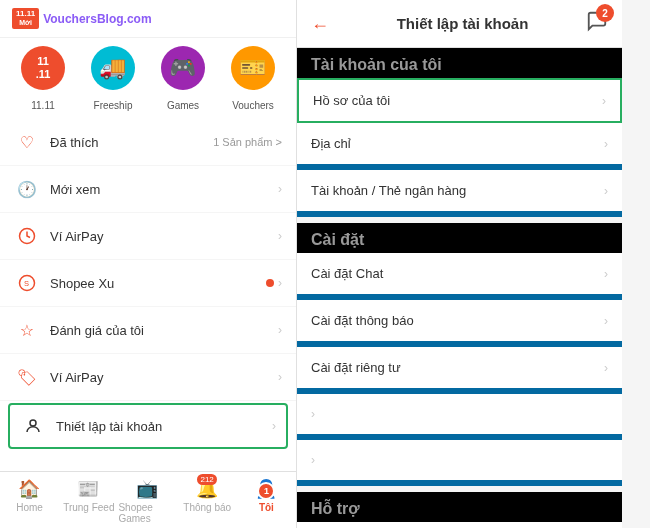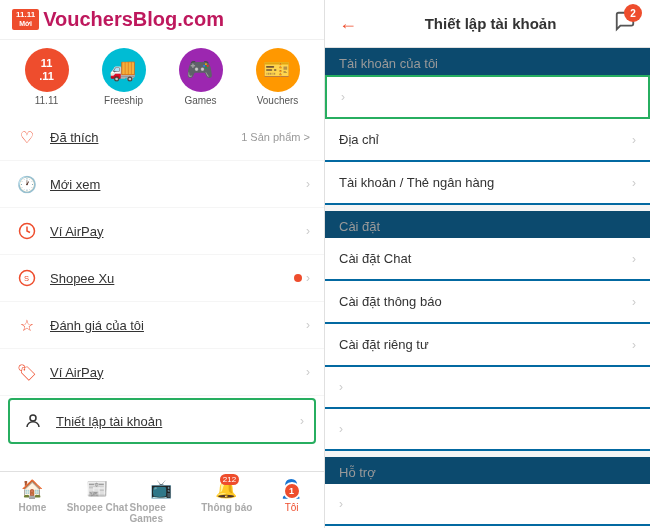--- a/index.html
+++ b/index.html
@@ -7,21 +7,21 @@
       width: 650px;
       height: 528px;
       font-family: -apple-system, BlinkMacSystemFont, 'Segoe UI', sans-serif;
       display: flex;
       overflow: hidden;
       background: #f5f5f5;
     }
 
     
     .left-panel {
-      width: 325px;
+      width: 297px;
       height: 528px;
       background: #fff;
       display: flex;
       flex-direction: column;
       border-right: 1px solid #e0e0e0;
       overflow: hidden;
     }
 
     .left-header {
       background: #fff;
@@ -53,37 +53,37 @@
 
     .moi-badge {
       background: #ee4d2d;
       color: #fff;
       font-size: 7px;
       padding: 1px 3px;
       border-radius: 2px;
     }
 
     .vouchers-blog {
-      font-size: 20px;
-      font-weight: bold;
-      color: #be185d;
+      font-size: 12px;
+      font-weight: bold;
+      color: #8b5cf6;
     }
 
     .promo-icons {
       display: flex;
       gap: 8px;
       padding: 8px 12px;
       background: #fff;
     }
 
     .promo-item {
       display: flex;
       flex-direction: column;
       align-items: center;
-      gap: 3px;
+      gap: 10px;
       flex: 1;
     }
 
     .promo-icon-circle {
       width: 44px;
       height: 44px;
       border-radius: 50%;
       display: flex;
       align-items: center;
       justify-content: center;
@@ -118,21 +118,20 @@
       justify-content: center;
       margin-right: 10px;
       font-size: 16px;
       color: #ee4d2d;
     }
 
     .menu-text {
       flex: 1;
       font-size: 13px;
       color: #333;
-      text-decoration: underline;
     }
 
     .menu-right {
       display: flex;
       align-items: center;
       gap: 4px;
       font-size: 11px;
       color: #999;
     }
 
@@ -181,26 +180,25 @@
       color: #aaa;
     }
 
     .nav-icon.active {
       color: #ee4d2d;
     }
 
     .nav-label {
       font-size: 10px;
       color: #aaa;
-      font-weight: bold;
     }
 
     .nav-label.active {
       color: #ee4d2d;
-      font-weight: normal;
+      font-weight: bold;
     }
 
     .nav-badge {
       position: absolute;
       top: -2px;
       right: 20px;
       background: #ee4d2d;
       color: #fff;
       font-size: 8px;
       padding: 1px 3px;
@@ -280,37 +278,38 @@
       height: 18px;
       display: flex;
       align-items: center;
       justify-content: center;
       font-size: 10px;
       font-weight: bold;
     }
 
     .section-header {
       padding: 8px 14px 4px;
-      font-size: 13px;
+      font-size: 16px;
       color: #999;
-      background: #0c4a6e;
+      background: #000000;
+      font-weight: bold;
     }
 
     .right-menu {
       flex: 1;
       overflow-y: auto;
       background: #f5f5f5;
     }
 
     .right-menu-item {
       display: flex;
       align-items: center;
       padding: 13px 14px;
       background: #fff;
-      border-bottom: 2px solid #0369a1;
+      border-bottom: 6px solid #0369a1;
       cursor: pointer;
     }
 
     .right-menu-text {
       flex: 1;
       font-size: 13px;
       color: #333;
     }
 
     .right-chevron {
@@ -445,21 +444,21 @@
 
   </div>
 
   <div class="bottom-nav">
     <div class="nav-item">
       <span class="nav-icon">🏠</span>
       <span class="nav-label">Home</span>
     </div>
     <div class="nav-item">
       <span class="nav-icon">📰</span>
-      <span class="nav-label">Shopee Chat</span>
+      <span class="nav-label">Trung Feed</span>
     </div>
     <div class="nav-item">
       <span class="nav-icon">📺</span>
       <span class="nav-label">Shopee Games</span>
     </div>
     <div class="nav-item" style="position:relative;">
       <span class="nav-icon">🔔</span>
       <span class="nav-badge">212</span>
       <span class="nav-label">Thông báo</span>
     </div>
@@ -484,20 +483,21 @@
       </span>
       <span class="badge-2">2</span>
     </div>
   </div>
 
   <div class="right-menu">
 
     <div class="section-group">
       <div class="section-header">Tài khoản của tôi</div>
       <div class="right-menu-item active-item">
+        <span class="right-menu-text">Hồ sơ của tôi</span>
         <span class="right-chevron">›</span>
       </div>
       <div class="right-menu-item">
         <span class="right-menu-text">Địa chỉ</span>
         <span class="right-chevron">›</span>
       </div>
       <div class="right-menu-item">
         <span class="right-menu-text">Tài khoản / Thẻ ngân hàng</span>
         <span class="right-chevron">›</span>
       </div>

